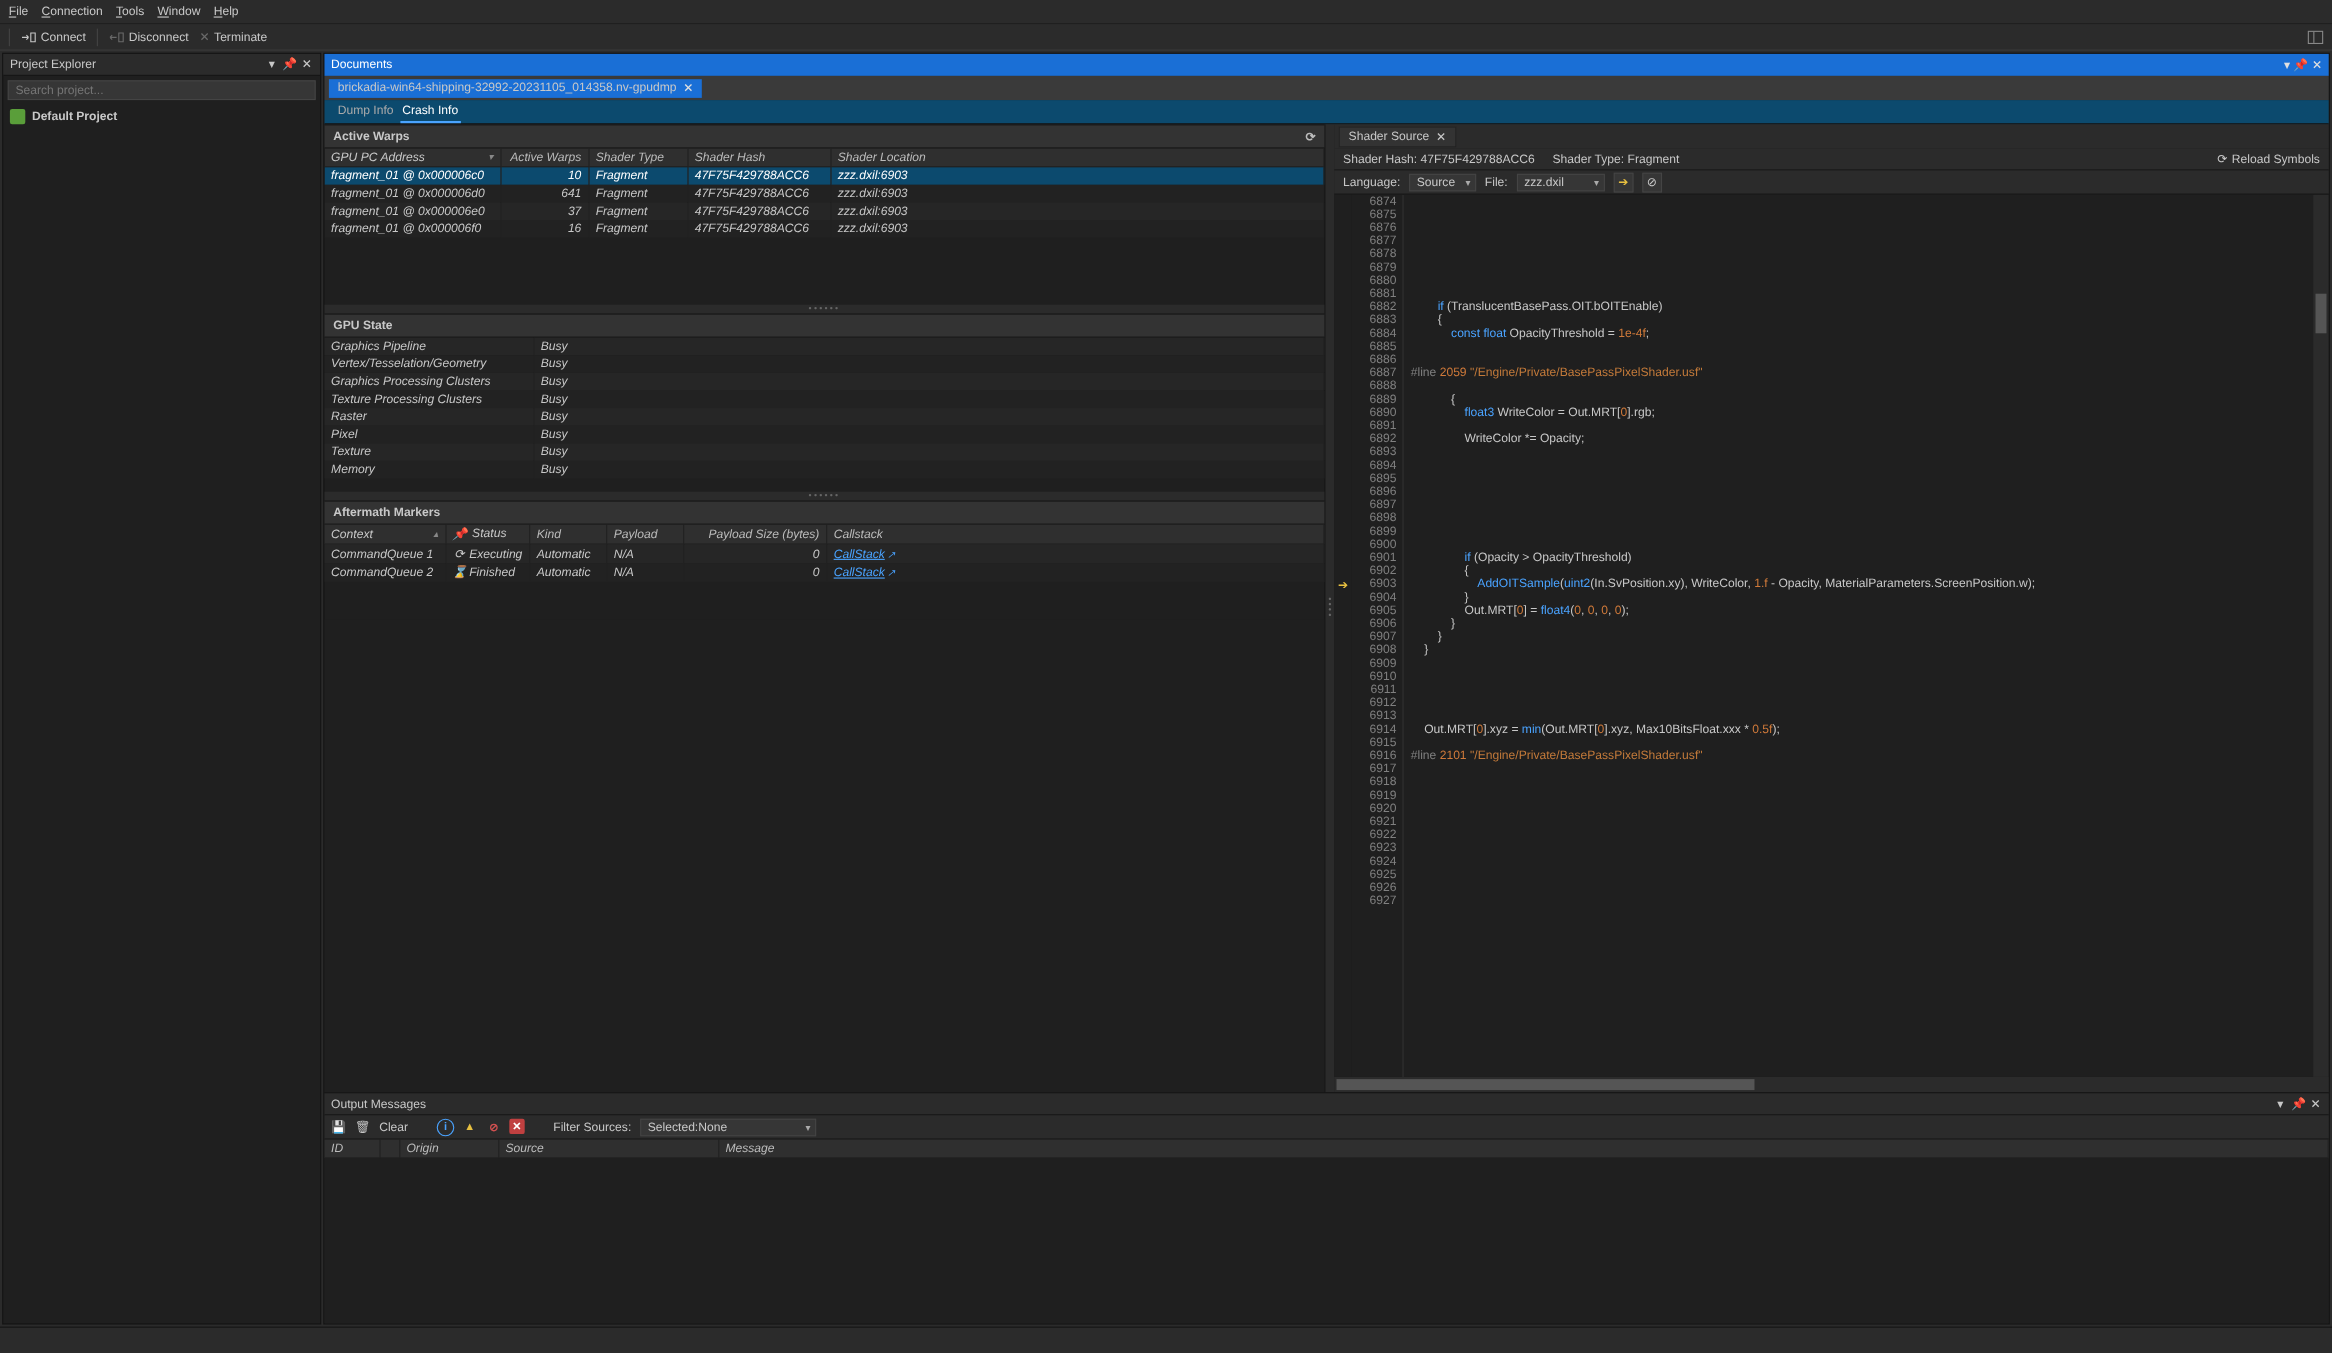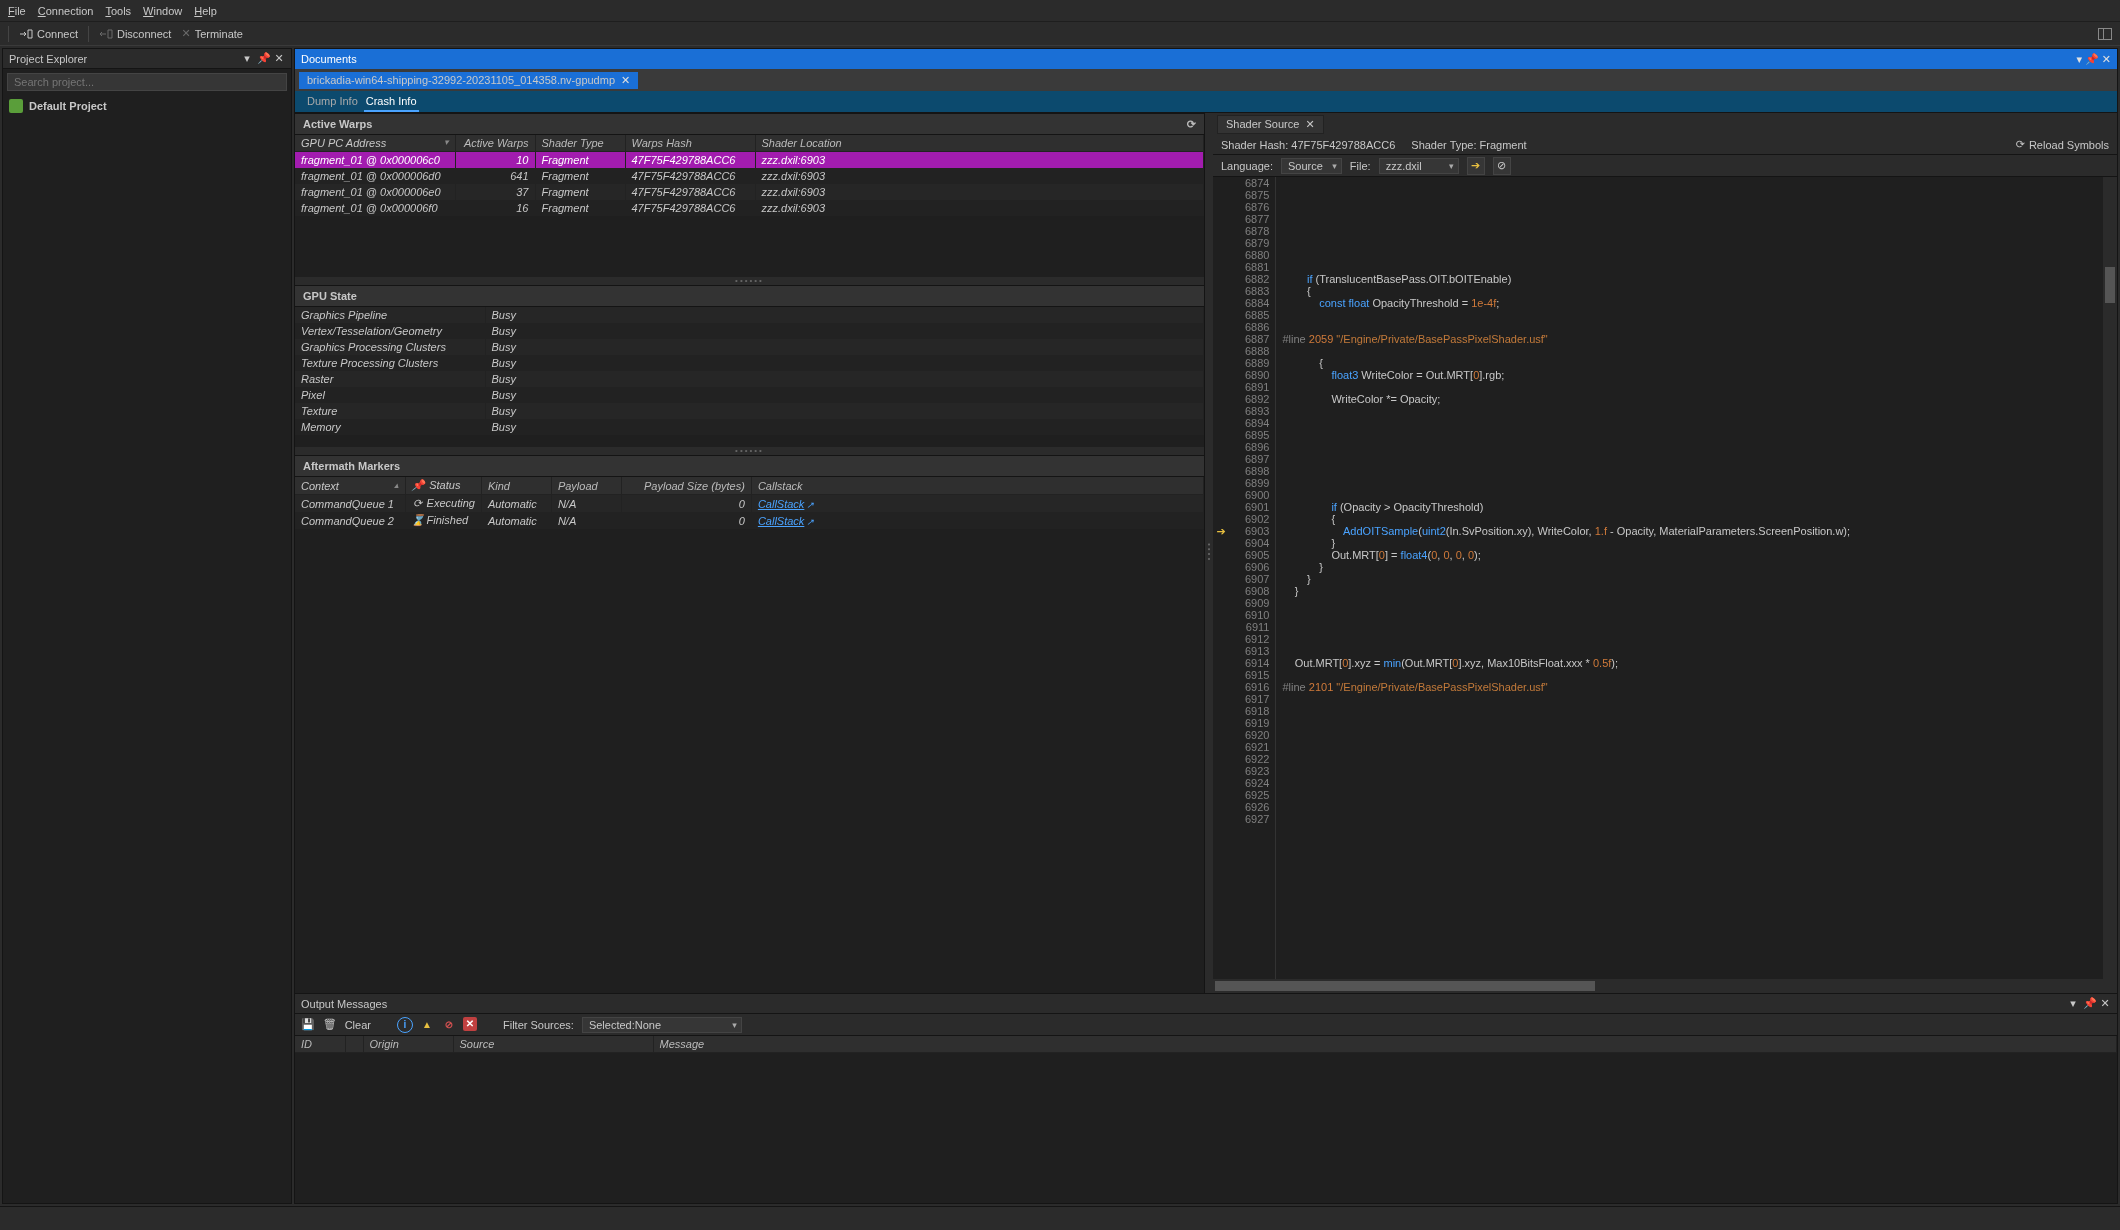--- a/index.html
+++ b/index.html
@@ -34,21 +34,21 @@
 .subtab.active { color:#fff; border-bottom:2px solid #4aa3ff; }
 .crash-body { flex:1; display:flex; }
 .crash-left { width:910px; display:flex; flex-direction:column; border-right:1px solid #141414; }
 .section-hdr { height:22px; background:#333; padding:4px 8px; font-weight:bold; border-top:1px solid #141414; border-bottom:1px solid #141414; display:flex; justify-content:space-between; align-items:center; }
 .section-hdr .refresh { color:#bbb; }
 table { width:100%; border-collapse:collapse;font-style:italic; }
 th { text-align:left; background:#2f2f2f; padding:2px 6px; font-weight:normal; color:#bbb; border-right:1px solid #222; border-bottom:1px solid #222; white-space:nowrap; }
 td { padding:2px 6px; border-right:1px solid #222; white-space:nowrap; }
 tr.odd { background:#262626; }
 tr.even { background:#222; }
-tr.selected td { background:#a21caf; color:#fff; }
+tr.selected td { background:#0c4a6e; color:#fff; }
 .num { text-align:right; }
 .callstack-link { color:#4aa3ff; text-decoration:underline; }
 .callstack-ext { color:#4aa3ff; font-size:9px; margin-left:2px; }
 .splitter { height:8px; background:#2b2b2b; text-align:center; color:#666; letter-spacing:2px; font-size:8px; line-height:8px; }
 .vsplitter { width:8px; background:#2b2b2b; display:flex; align-items:center; justify-content:center; color:#666; writing-mode:vertical-lr; font-size:8px; letter-spacing:2px; }
 .warps-body { height:142px; overflow:auto; }
 .gpu-body { height:140px; }
 .markers-body { height:86px; }
 .markers-spacer { flex:1; background:#1f1f1f; }
 th .sort { float:right; color:#888; font-size:9px; }
@@ -174,21 +174,21 @@
           <span>Active Warps</span>
           <span class="refresh">⟳</span>
         </div>
         <div class="warps-body">
           <table>
             <thead>
                 <tr>
               <th style="width:160px"><span>GPU PC Address</span><span class="sort">▾</span></th>
               <th class="num" style="width:80px">Active Warps</th>
               <th style="width:90px">Shader Type</th>
-              <th style="width:130px">Warps Hash</th>
+              <th style="width:130px">Shader Hash</th>
               <th>Shader Location</th>
             </tr>
               </thead>
             <tbody id="warps-tbody">
                 <tr class="selected">
                   <td>fragment_01 @ 0x000006c0</td>
                   <td class="num">10</td>
                   <td>Fragment</td>
                   <td>47F75F429788ACC6</td>
                   <td>zzz.dxil:6903</td>

